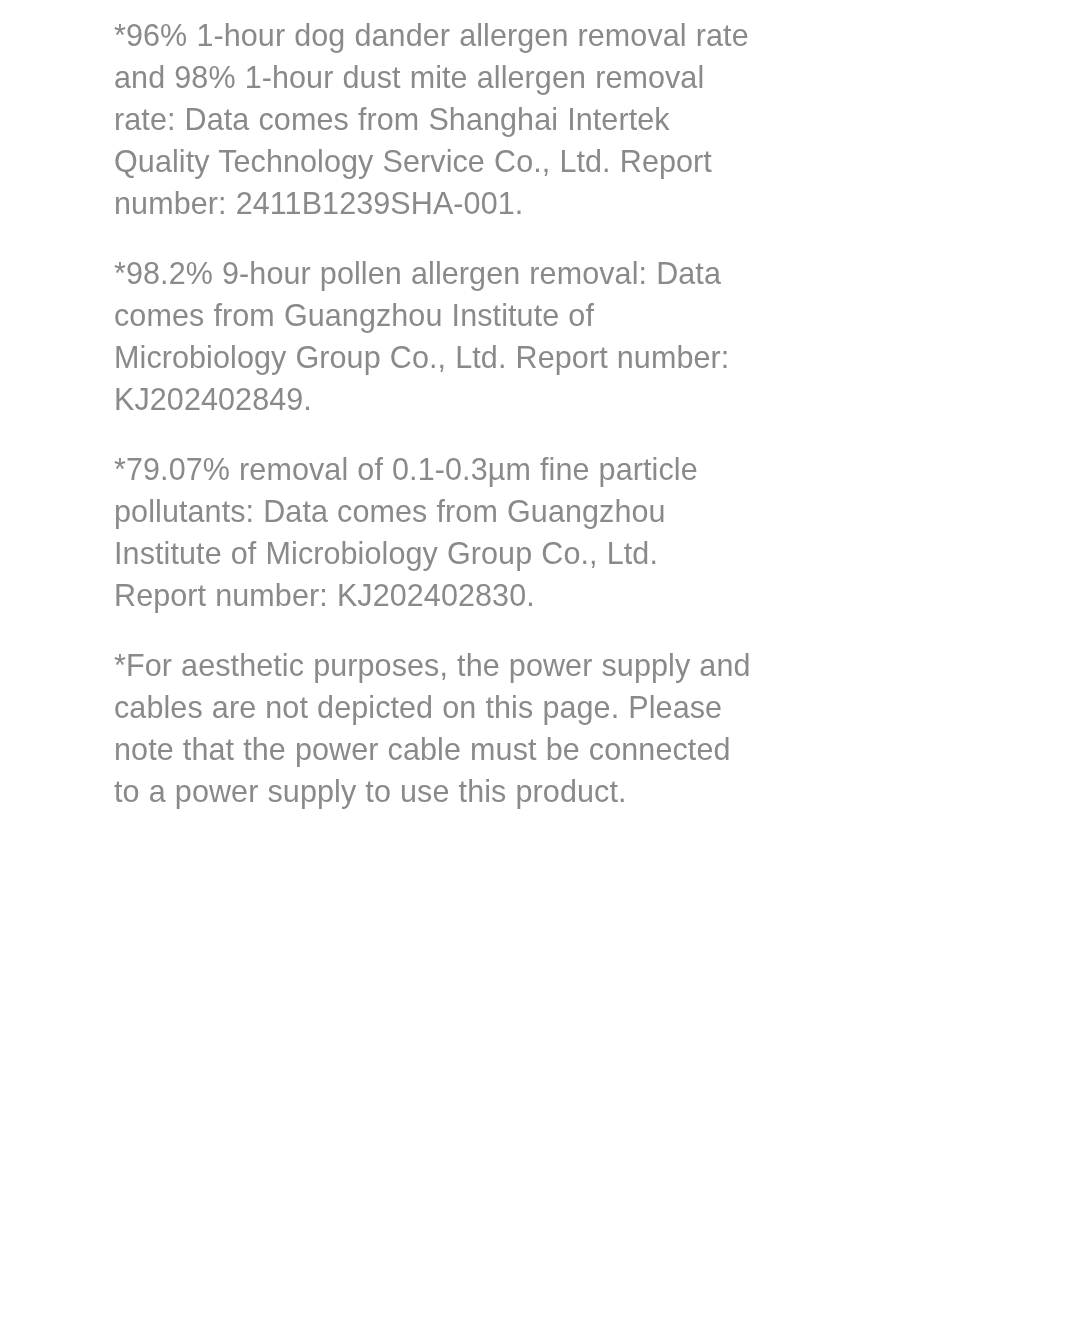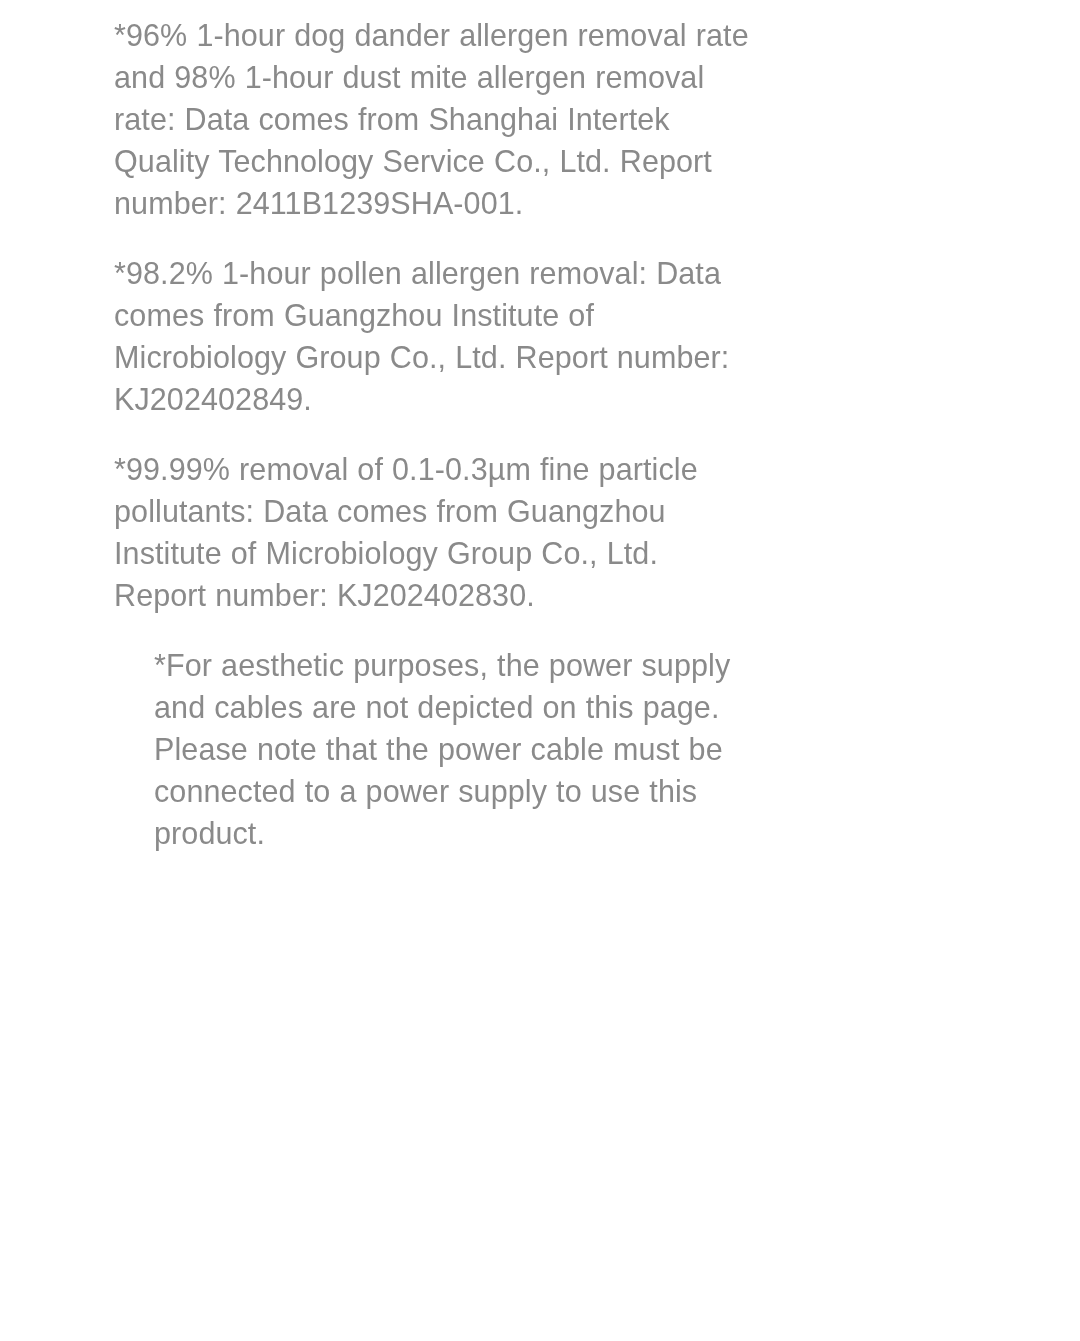--- a/index.html
+++ b/index.html
@@ -30,26 +30,25 @@
     font-size: 30.5px;
     line-height: 42px;
     font-weight: 400;
     letter-spacing: 0.1px;
     margin: 0 0 28px 0;
     text-align: left;
     word-spacing: 0.5px;
   }
   .disclaimer-item:last-child {
     margin-bottom: 0;
-    margin-left: 40px;
   }
 </style>
 </head>
 <body>
 
 <div class="page">
   <div class="disclaimer-list">
     <p class="disclaimer-item">*96% 1-hour dog dander allergen removal rate and 98% 1-hour dust mite allergen removal rate: Data comes from Shanghai Intertek Quality Technology Service Co., Ltd. Report number: 2411B1239SHA-001.</p>
-    <p class="disclaimer-item">*98.2% 1-hour pollen allergen removal: Data comes from Guangzhou Institute of Microbiology Group Co., Ltd. Report number: KJ202402849.</p>
-    <p class="disclaimer-item">*99.99% removal of 0.1-0.3µm fine particle pollutants: Data comes from Guangzhou Institute of Microbiology Group Co., Ltd. Report number: KJ202402830.</p>
+    <p class="disclaimer-item">*98.2% 9-hour pollen allergen removal: Data comes from Guangzhou Institute of Microbiology Group Co., Ltd. Report number: KJ202402849.</p>
+    <p class="disclaimer-item">*79.07% removal of 0.1-0.3µm fine particle pollutants: Data comes from Guangzhou Institute of Microbiology Group Co., Ltd. Report number: KJ202402830.</p>
     <p class="disclaimer-item">*For aesthetic purposes, the power supply and cables are not depicted on this page. Please note that the power cable must be connected to a power supply to use this product.</p>
   </div>
 </div>
 
 </body></html>

